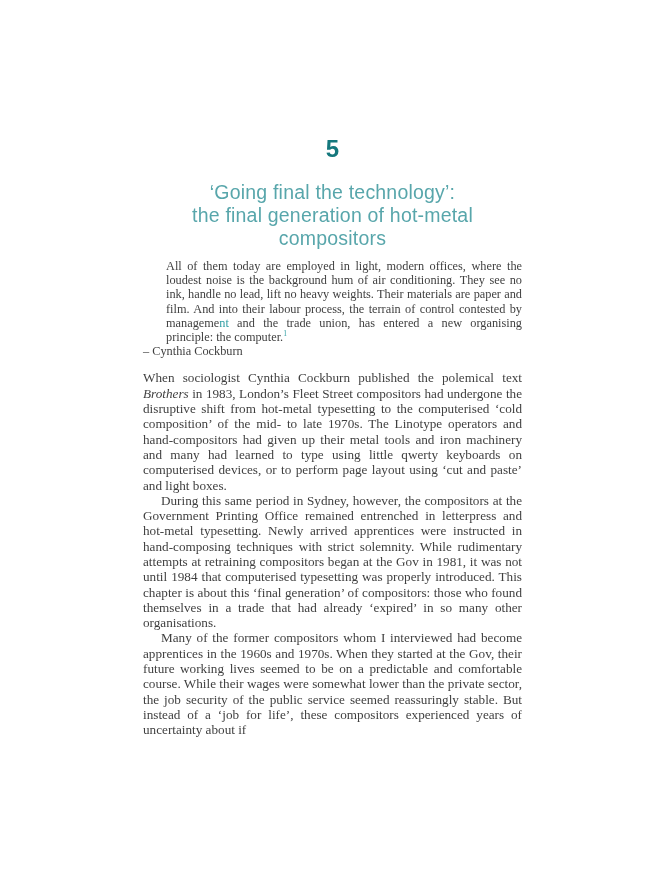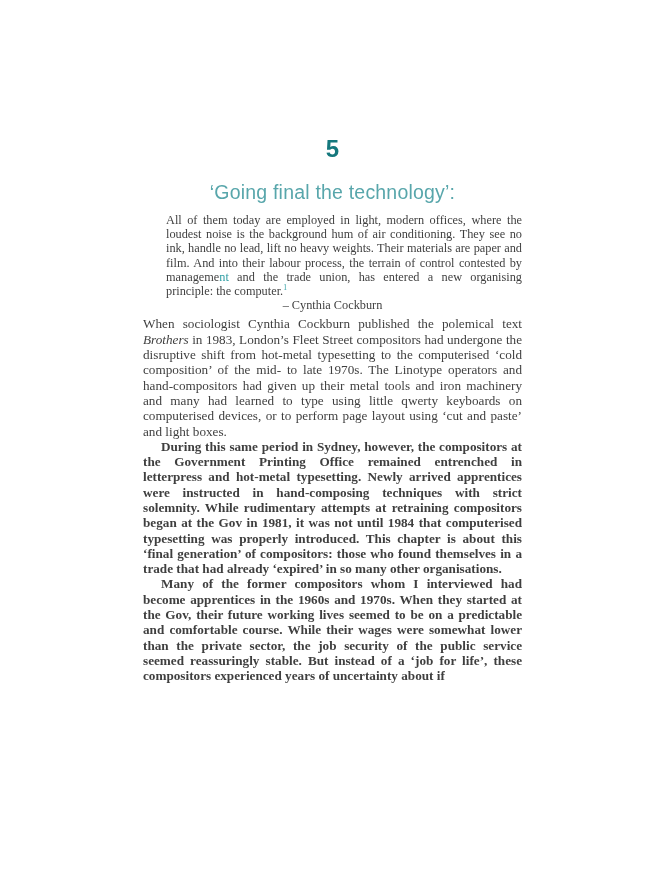--- a/index.html
+++ b/index.html
@@ -51,53 +51,54 @@
     padding: 0;
     width: 356px;
     font-size: 12.3px;
     line-height: 14.2px;
     text-align: justify;
     color: var(--body-color, #3f3f3f);
   }
   .attribution {
     margin: 0;
     width: 379px;
-    text-align: center;
+    text-align: left;
     font-size: 12.3px;
     line-height: 14.2px;
     color: var(--body-color, #3f3f3f);
   }
   .body-text {
-    margin-top: 4px;
+    margin-top: 12px;
     font-size: 13.2px;
     line-height: 15.3px;
     text-align: justify;
     color: var(--body-color, #3f3f3f);
   }
   .body-text p { margin: 0; }
-  .body-text p.indent { text-indent: 18px; font-weight: bold; }
+  .body-text p.indent { text-indent: 18px; }
   .seg-i { font-style: italic; }
   .seg-teal { color: var(--accent-teal, #2f9ea4); }
   .seg-sup {
     vertical-align: super;
     font-size: 0.62em;
     line-height: 0;
     color: var(--accent-teal, #2f9ea4);
   }
 </style>
 </head>
 <body>
 
 <div class="page">
   <div class="content">
 
     <div class="chapter-number">5</div>
 
     <div class="chapter-title">
       <div>‘Going final the technology’:</div>
+      <div>the final generation of hot-metal compositors</div>
     </div>
 
 
     <blockquote class="epigraph"><span>All of them today are employed in light, modern offices, where the loudest noise is the background hum of air conditioning. They see no ink, handle no lead, lift no heavy weights. Their materials are paper and film. And into their labour process, the terrain of control contested by manageme</span><span class="seg-teal">nt</span><span> and the trade union, has entered a new organising principle: the computer.</span><span class="seg-sup">1</span></blockquote>
 
     <p class="attribution">– Cynthia Cockburn</p>
 
     <div class="body-text">
       <p><span>When sociologist Cynthia Cockburn published the polemical text </span><span class="seg-i">Brothers</span><span> in 1983, London’s Fleet Street compositors had undergone the disruptive shift from hot-metal typesetting to the computerised ‘cold composition’ of the mid- to late 1970s. The Linotype operators and hand-compositors had given up their metal tools and iron machinery and many had learned to type using little qwerty keyboards on computerised devices, or to perform page layout using ‘cut and paste’ and light boxes.</span></p>
       <p class="indent"><span>During this same period in Sydney, however, the compositors at the Government Printing Office remained entrenched in letterpress and hot-metal typesetting. Newly arrived apprentices were instructed in hand-composing techniques with strict solemnity. While rudimentary attempts at retraining compositors began at the Gov in 1981, it was not until 1984 that computerised typesetting was properly introduced. This chapter is about this ‘final generation’ of compositors: those who found themselves in a trade that had already ‘expired’ in so many other organisations.</span></p>

